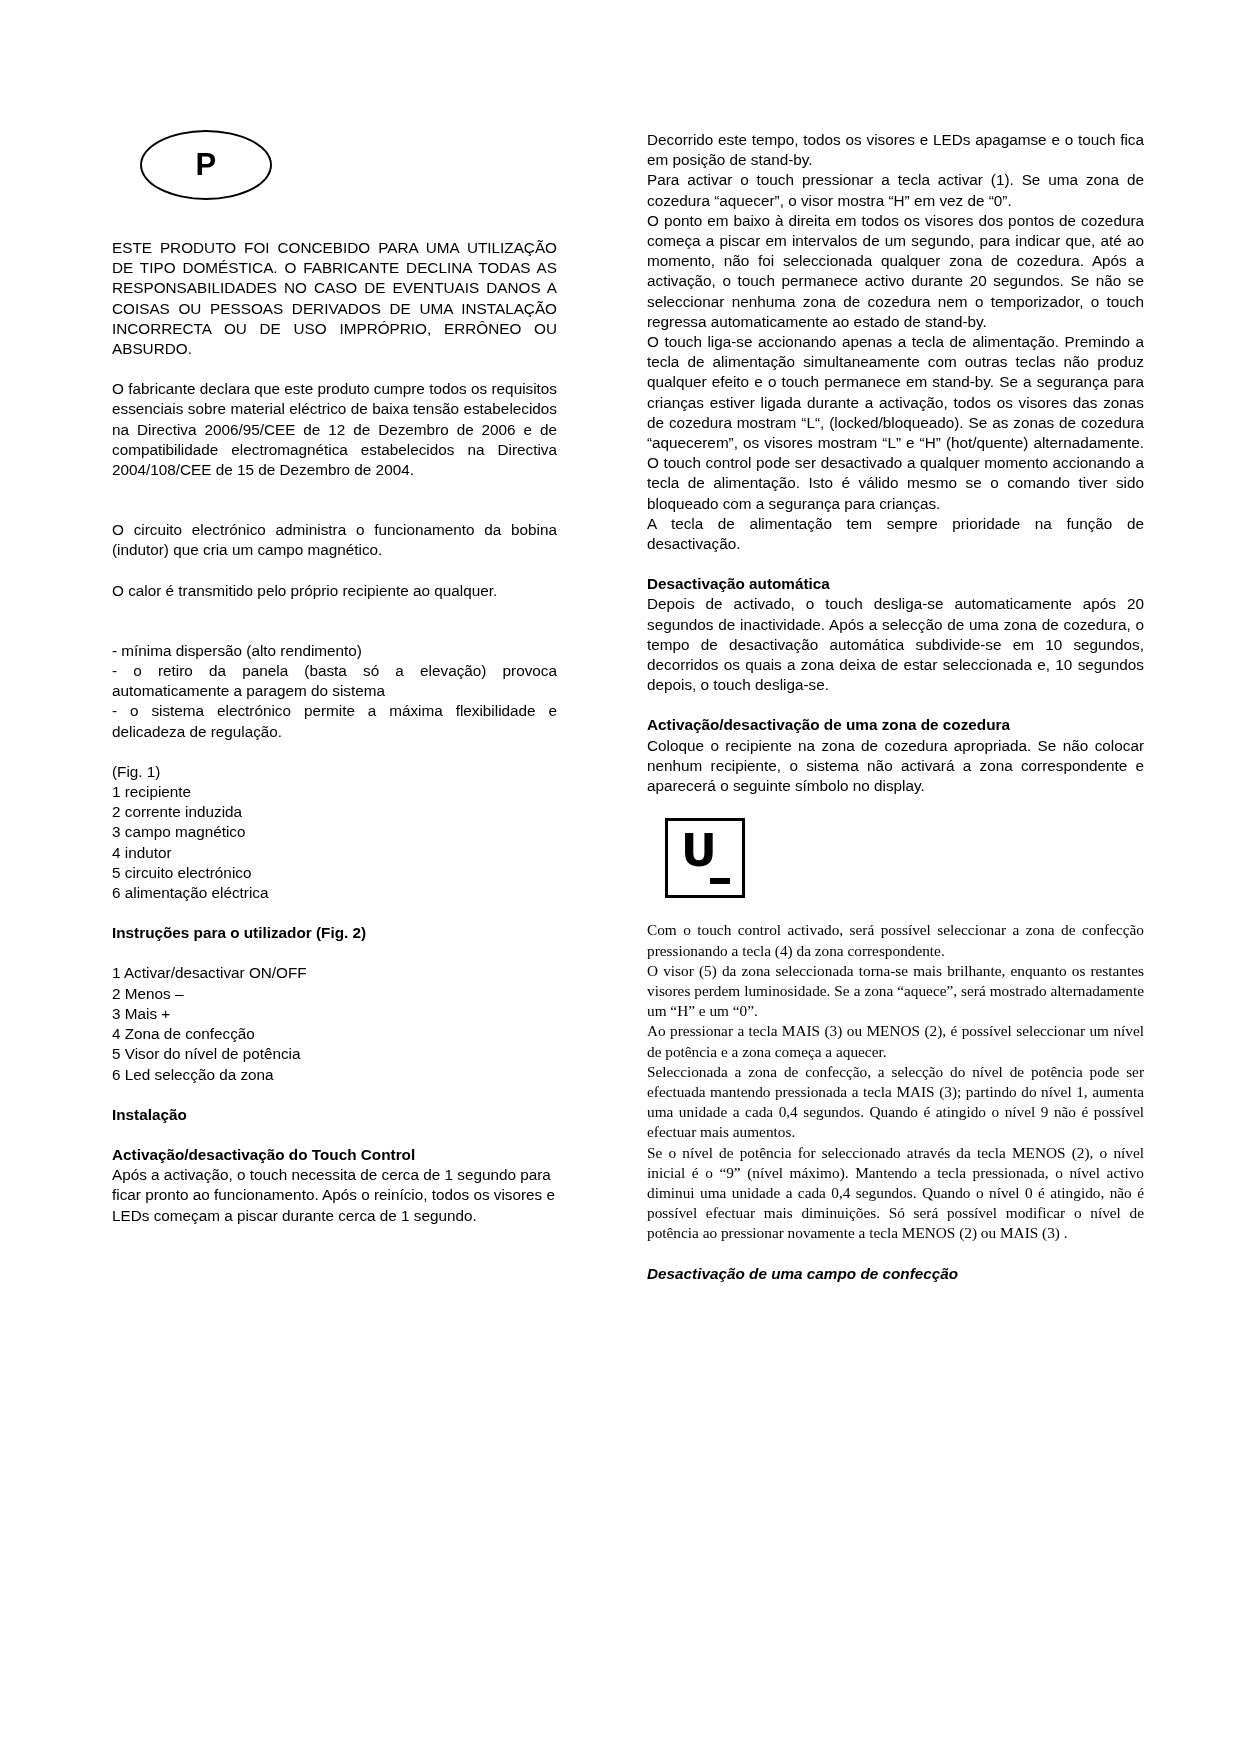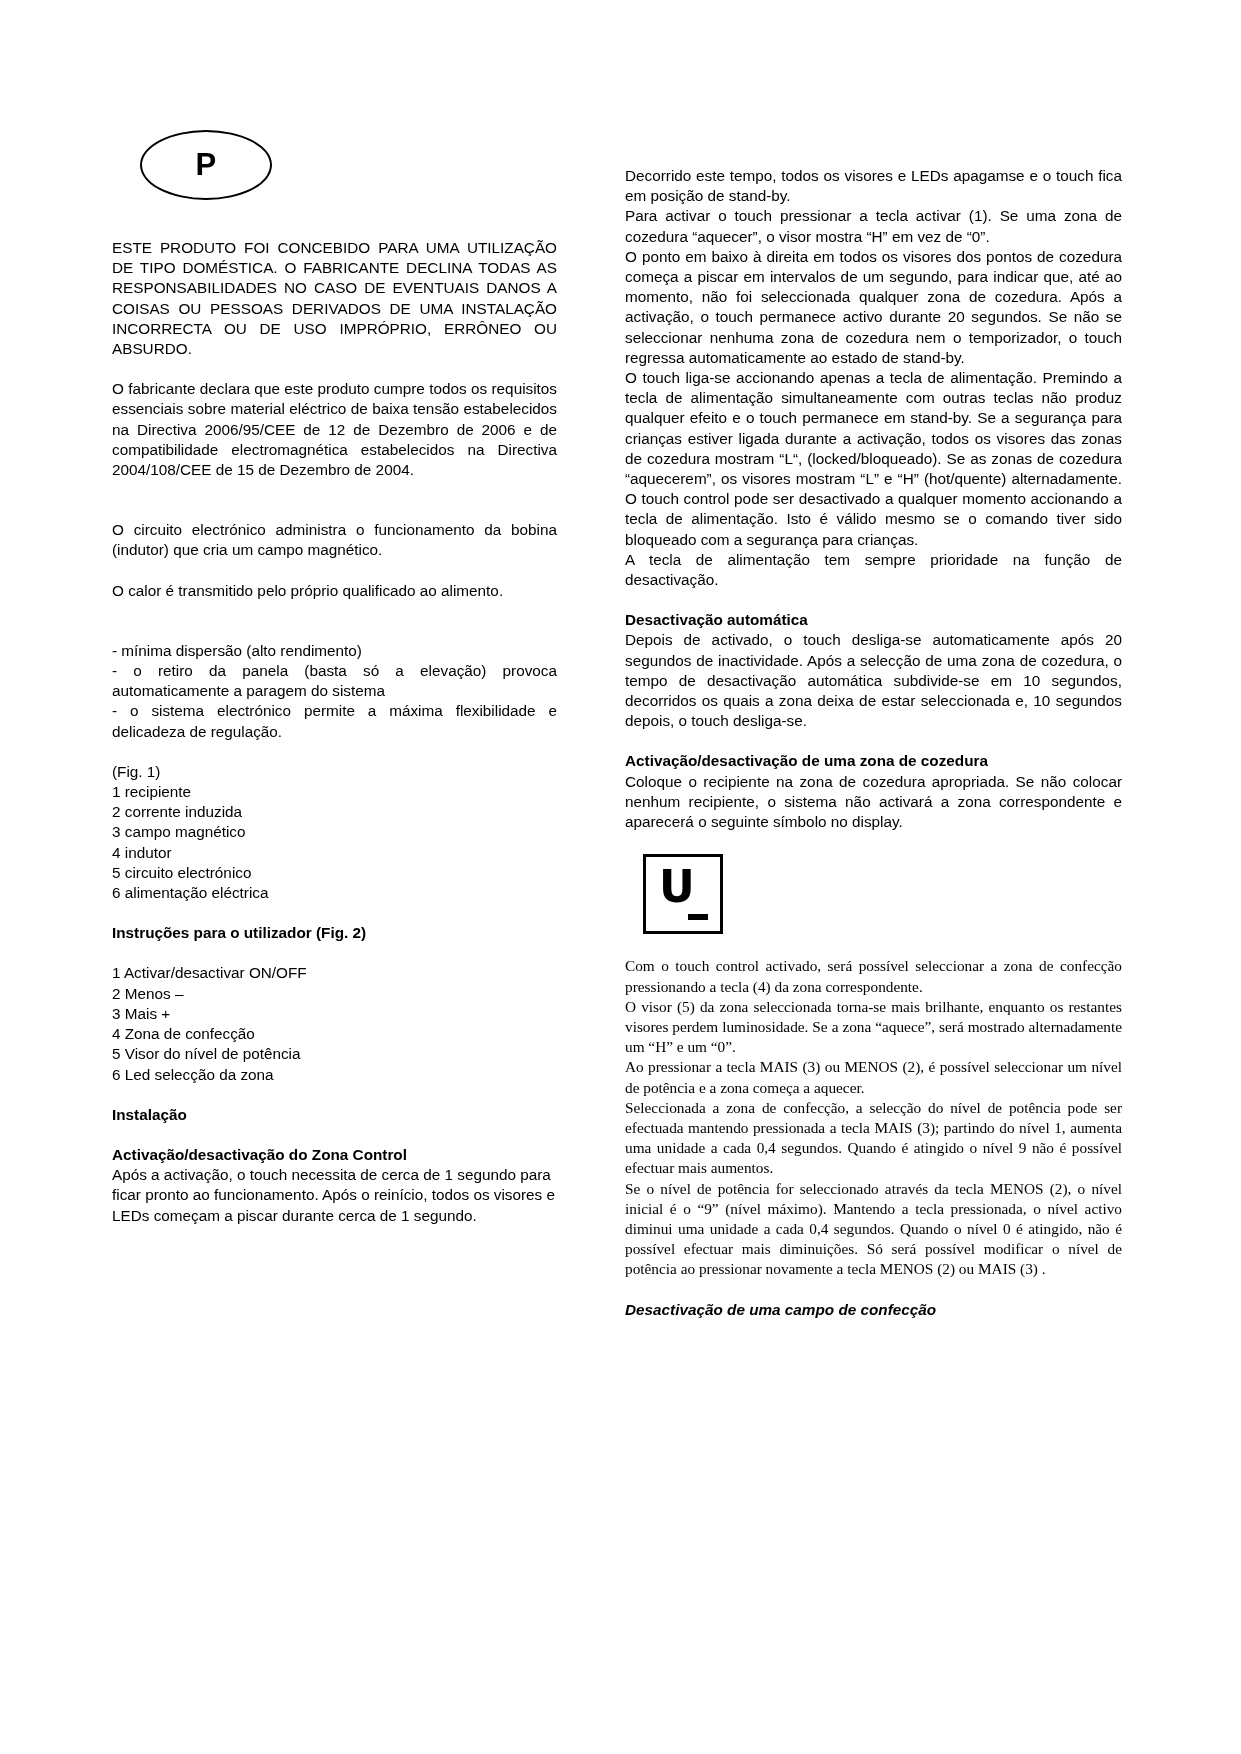--- a/index.html
+++ b/index.html
@@ -23,23 +23,22 @@
   }
   .col {
     position: absolute;
     top: 130px;
   }
   .col-left {
     left: 112px;
     width: 445px;
   }
   .col-right {
-    left: 625px;
+    left: 647px;
     width: 497px;
-    margin-top: 36px;
   }
   .lang-badge {
     width: 128px;
     height: 66px;
     border: 2px solid #000;
     border-radius: 50%;
     display: flex;
     align-items: center;
     justify-content: center;
     margin-left: 28px;
@@ -110,21 +109,21 @@
     <div class="gap"></div>
 
     <p>O fabricante declara que este produto cumpre todos os requisitos essenciais sobre material eléctrico de baixa tensão estabelecidos na Directiva 2006/95/CEE de 12 de Dezembro de 2006 e de compatibilidade electromagnética estabelecidos na Directiva 2004/108/CEE de 15 de Dezembro de 2004.</p>
     <div class="gap"></div>
 
     <div class="gap"></div>
 
     <p>O circuito electrónico administra o funcionamento da bobina (indutor) que cria um campo magnético.</p>
     <div class="gap"></div>
 
-    <p class="nojust">O calor é transmitido pelo próprio qualificado ao alimento.</p>
+    <p class="nojust">O calor é transmitido pelo próprio recipiente ao qualquer.</p>
     <div class="gap"></div>
 
     <div class="gap"></div>
 
     <p class="list" style="white-space: pre-line;">- mínima dispersão (alto rendimento)
 - o retiro da panela (basta só a elevação) provoca automaticamente a paragem do sistema
 - o sistema electrónico permite a máxima flexibilidade e delicadeza de regulação.</p>
     <div class="gap"></div>
 
     <p class="nojust">(Fig. 1)</p>
@@ -142,21 +141,21 @@
 2 Menos –
 3 Mais +
 4 Zona de confecção
 5 Visor do nível de potência
 6 Led selecção da zona</p>
     <div class="gap"></div>
 
     <h3>Instalação</h3>
     <div class="gap"></div>
 
-    <h3>Activação/desactivação do Zona Control</h3>
+    <h3>Activação/desactivação do Touch Control</h3>
     <p class="nojust">Após a activação, o touch necessita de cerca de 1 segundo para ficar pronto ao funcionamento. Após o reinício, todos os visores e LEDs começam a piscar durante cerca de 1 segundo.</p>
   </div>
 
   <div class="col col-right">
 
     <p style="white-space: pre-line;">Decorrido este tempo, todos os visores e LEDs apagamse e o touch fica em posição de stand-by.
 Para activar o touch pressionar a tecla activar (1). Se uma zona de cozedura “aquecer”, o visor mostra “H” em vez de “0”.
 O ponto em baixo à direita em todos os visores dos pontos de cozedura começa a piscar em intervalos de um segundo, para indicar que, até ao momento, não foi seleccionada qualquer zona de cozedura. Após a activação, o touch permanece activo durante 20 segundos. Se não se seleccionar nenhuma zona de cozedura nem o temporizador, o touch regressa automaticamente ao estado de stand-by.
 O touch liga-se accionando apenas a tecla de alimentação. Premindo a tecla de alimentação simultaneamente com outras teclas não produz qualquer efeito e o touch permanece em stand-by. Se a segurança para crianças estiver ligada durante a activação, todos os visores das zonas de cozedura mostram “L“, (locked/bloqueado). Se as zonas de cozedura “aquecerem”, os visores mostram “L” e “H” (hot/quente) alternadamente. O touch control pode ser desactivado a qualquer momento accionando a tecla de alimentação. Isto é válido mesmo se o comando tiver sido bloqueado com a segurança para crianças.
 A tecla de alimentação tem sempre prioridade na função de desactivação.</p>

